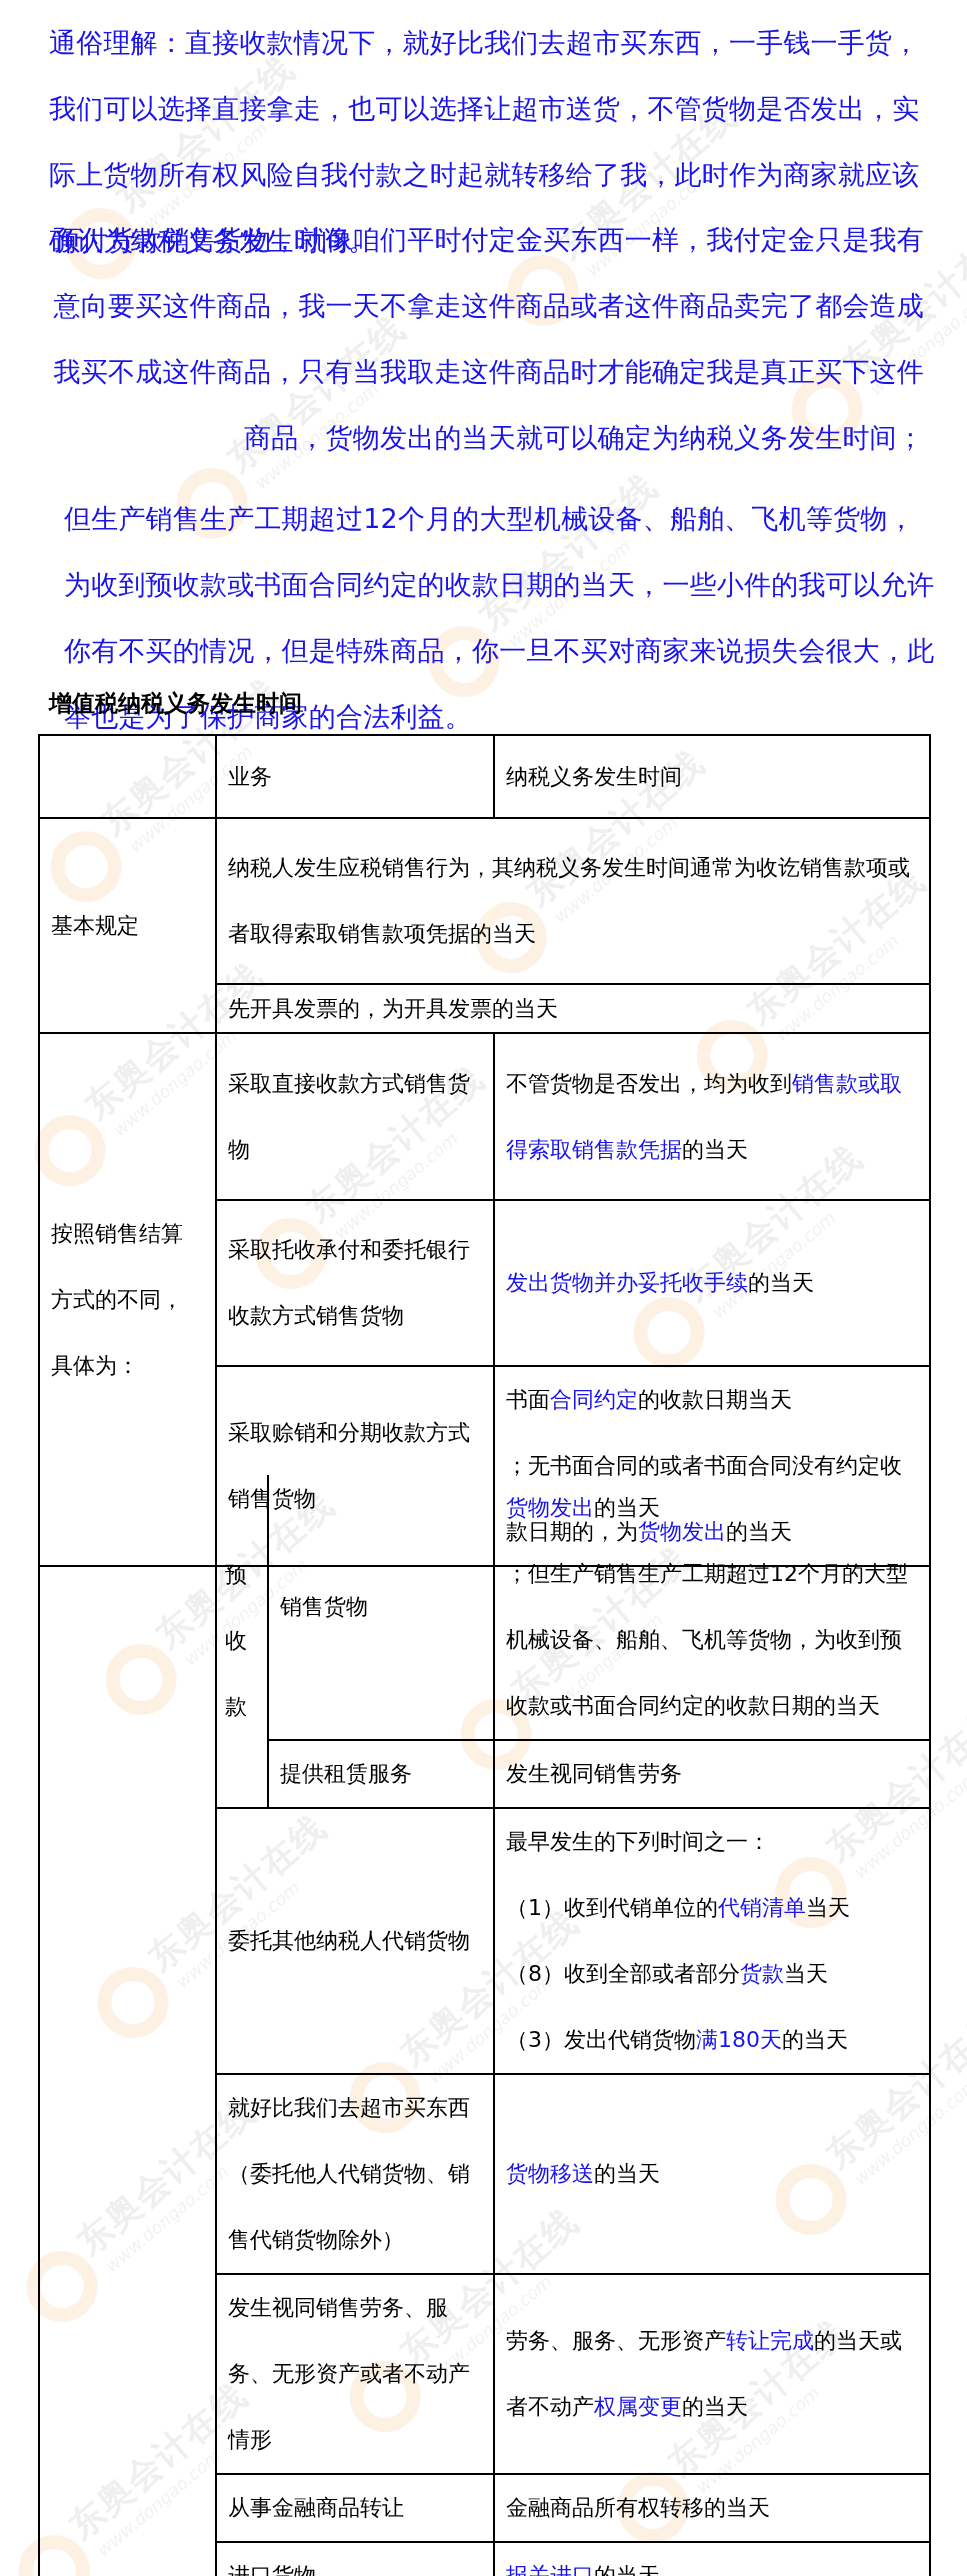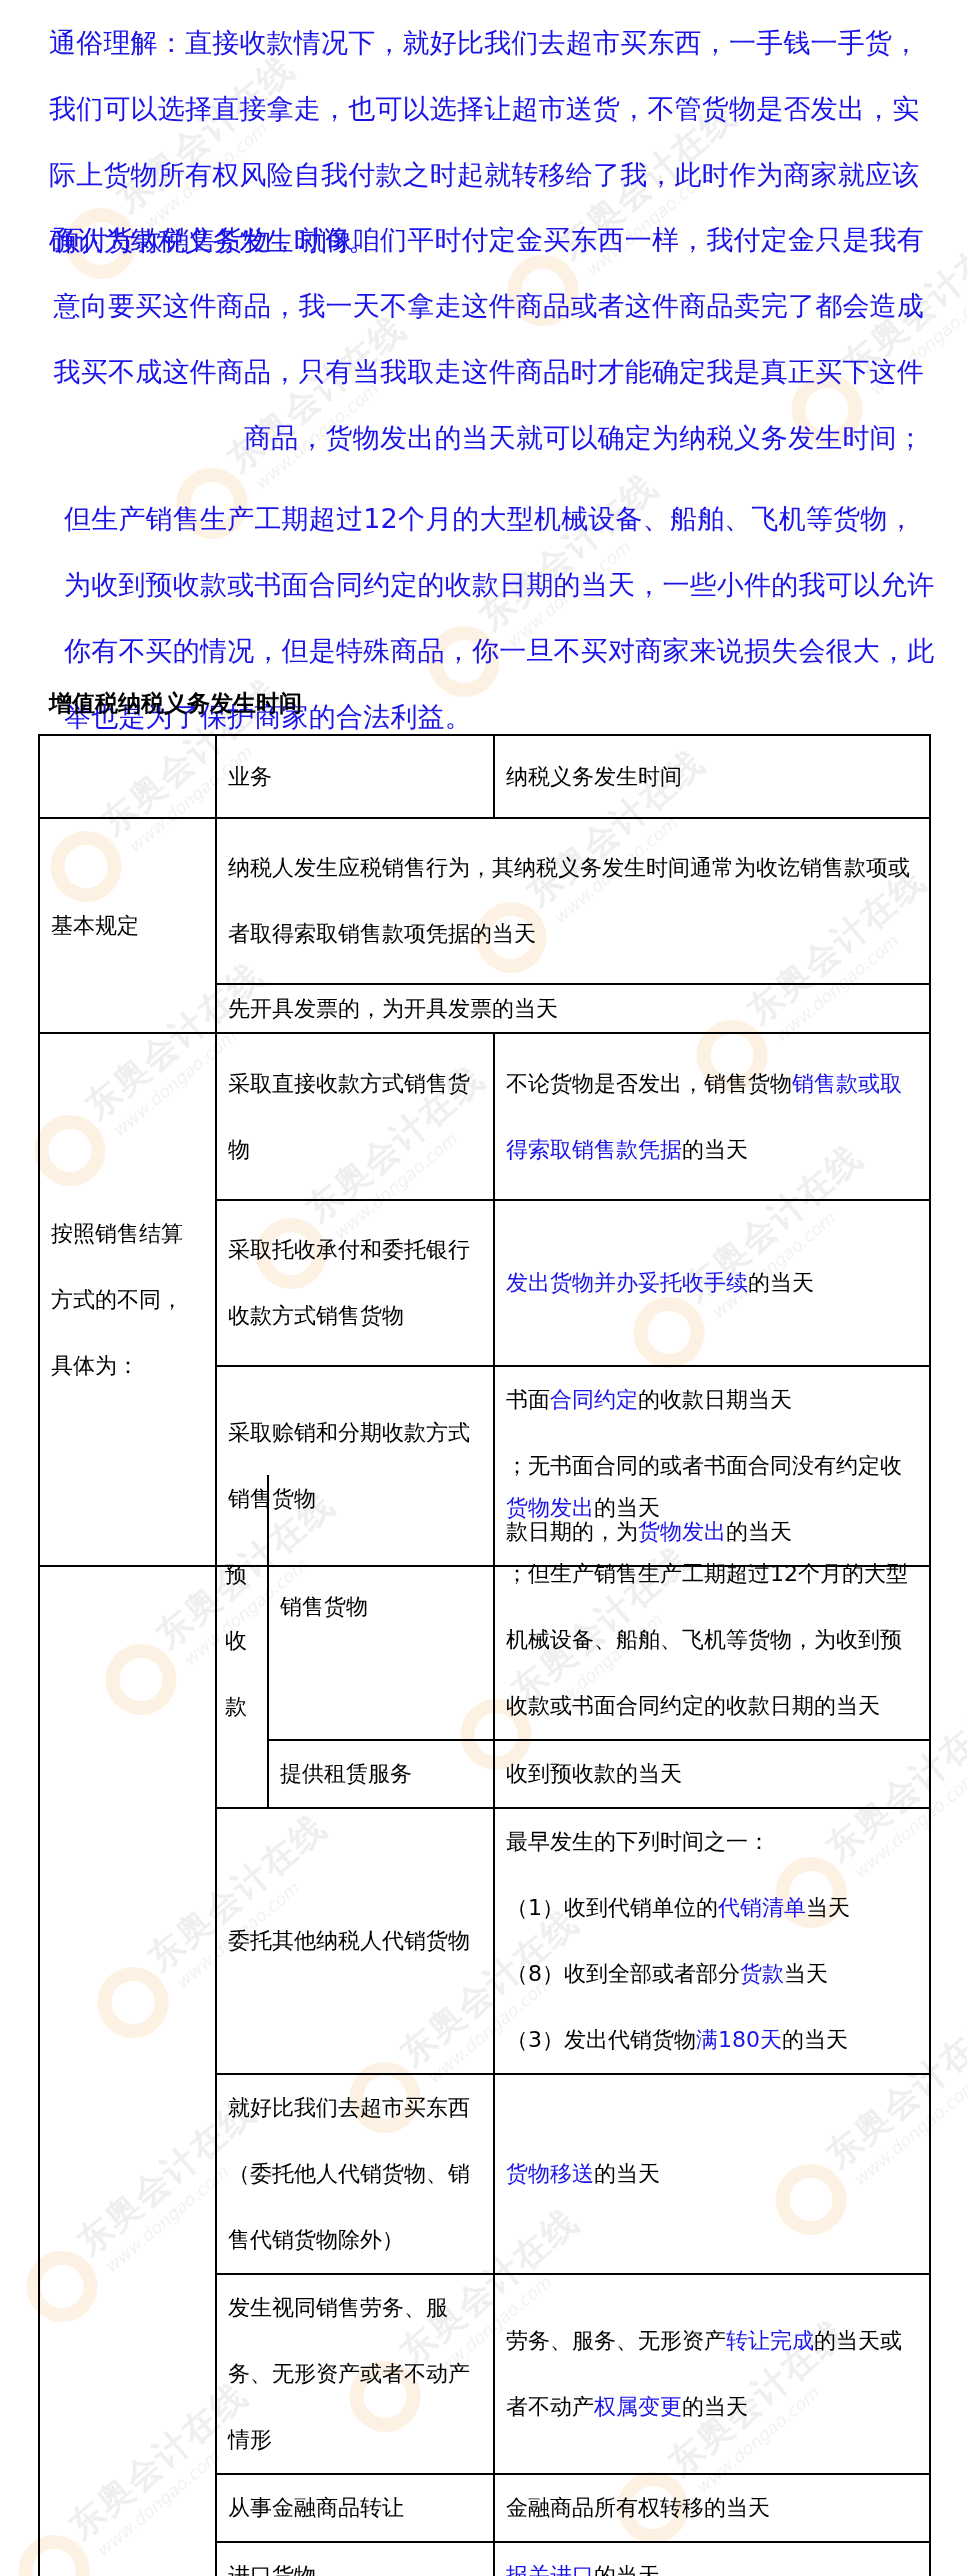--- a/index.html
+++ b/index.html
@@ -177,21 +177,21 @@
       <td rowspan="2">基本规定</td>
       <td colspan="2">纳税人发生应税销售行为，其纳税义务发生时间通常为收讫销售款项或者取得索取销售款项凭据的当天</td>
     </tr>
     <tr style="height:38px">
       <td colspan="2" style="line-height:47px;">先开具发票的，为开具发票的当天</td>
     </tr>
     <tr style="height:167px">
       <td rowspan="3">按照销售结算方式的不同，具体为：</td>
       <td>采取直接收款方式销售货物</td>
       <td>
-        <span>不论货物是否发出，销售货物</span><span class="blue">销售款或取得索取销售款凭据</span><span>的当天</span>
+        <span>不管货物是否发出，均为收到</span><span class="blue">销售款或取得索取销售款凭据</span><span>的当天</span>
       </td>
     </tr>
     <tr style="height:166px">
       <td>采取托收承付和委托银行收款方式销售货物</td>
       <td>
         <span></span><span class="blue">发出货物并办妥托收手续</span><span>的当天</span>
       </td>
     </tr>
     <tr style="height:197px">
       <td>采取赊销和分期收款方式销售货物</td>
@@ -219,21 +219,21 @@
         <span>款</span>
       </td>
       <td style="border-top:none;">销售货物</td>
       <td style="border-top:none;">
         <span class="blue">货物发出</span><span>的当天</span><br>
         <span>；但生产销售生产工期超过12个月的大型机械设备、船舶、飞机等货物，为收到预收款或书面合同约定的收款日期的当天</span>
       </td>
     </tr>
     <tr style="height:67px">
       <td>提供租赁服务</td>
-      <td>收到预收款的当天</td>
+      <td>发生视同销售劳务</td>
     </tr>
     <tr style="height:264px">
       <td colspan="2">委托其他纳税人代销货物</td>
       <td>
         <span>最早发生的下列时间之一：</span><br>
         <span>（1）收到代销单位的</span><span class="blue">代销清单</span><span>当天</span><br>
         <span>（8）收到全部或者部分</span><span class="blue">货款</span><span>当天</span><br>
         <span>（3）发出代销货物</span><span class="blue">满180天</span><span>的当天</span>
       </td>
     </tr>

